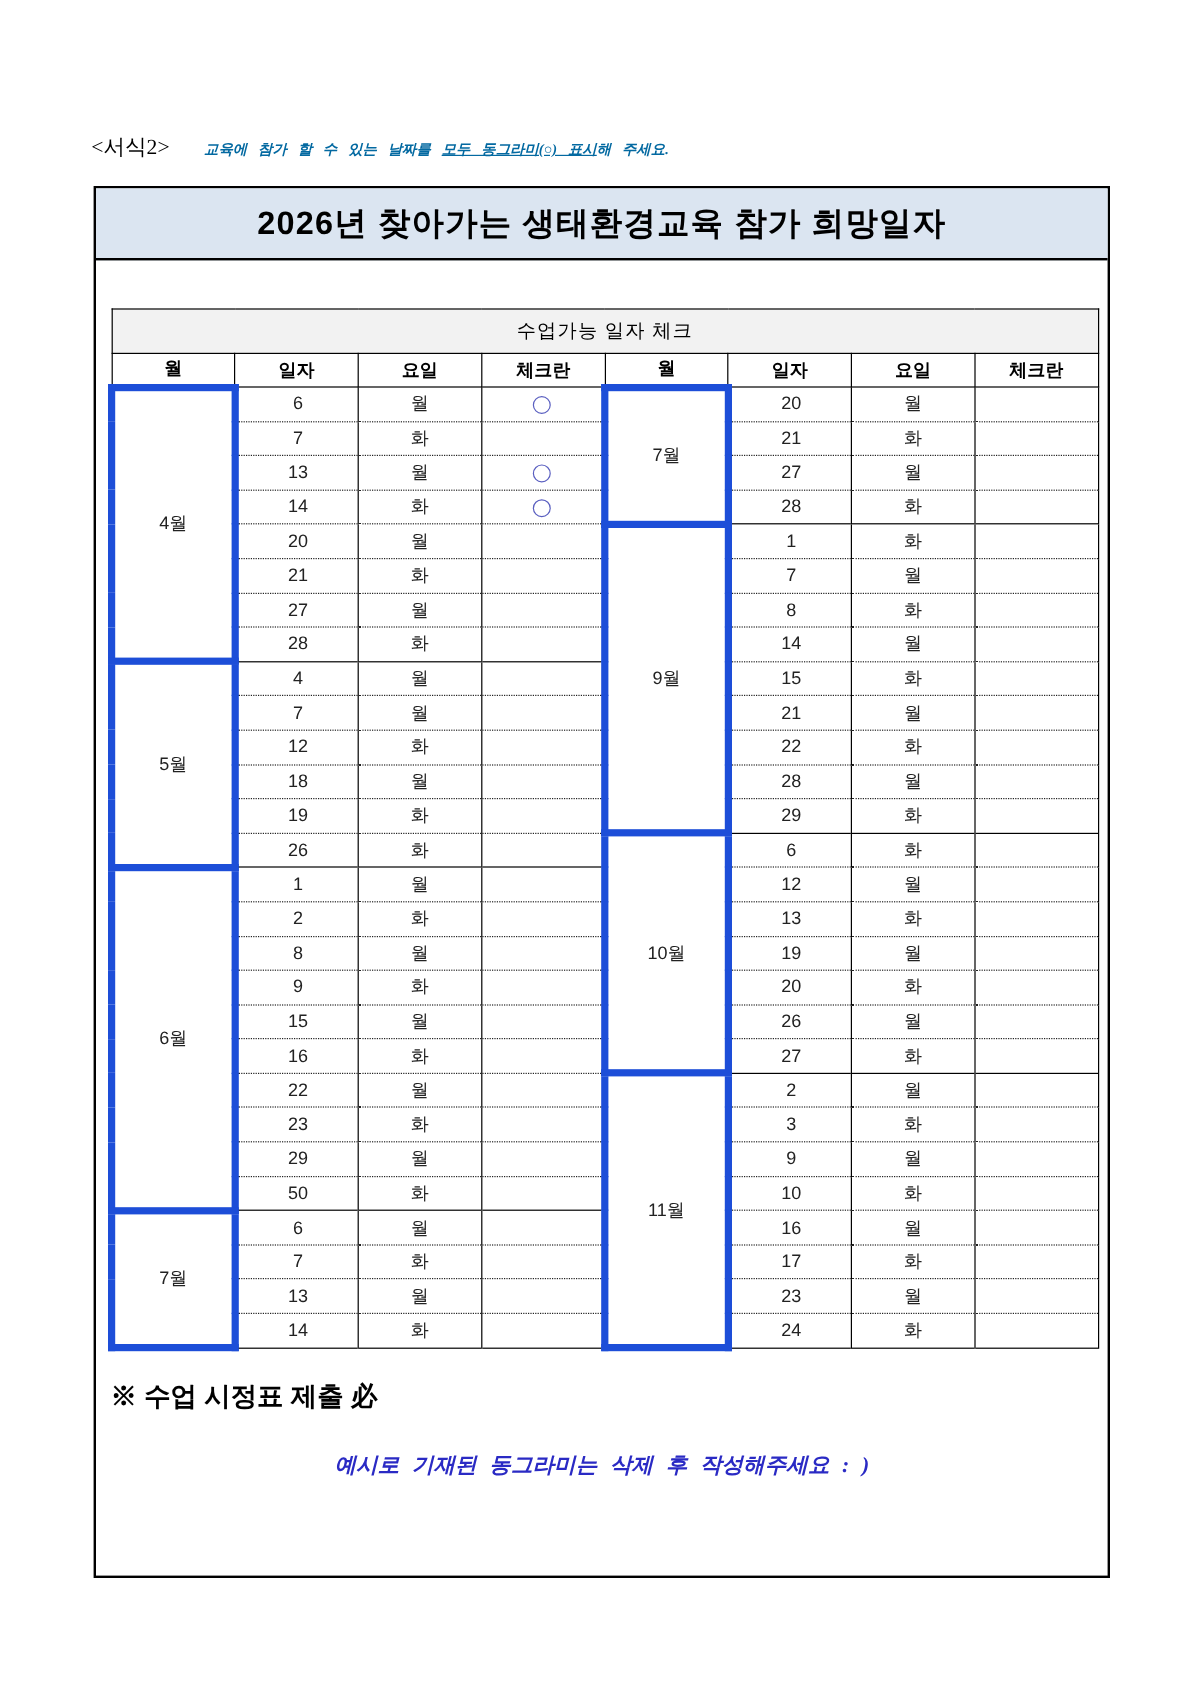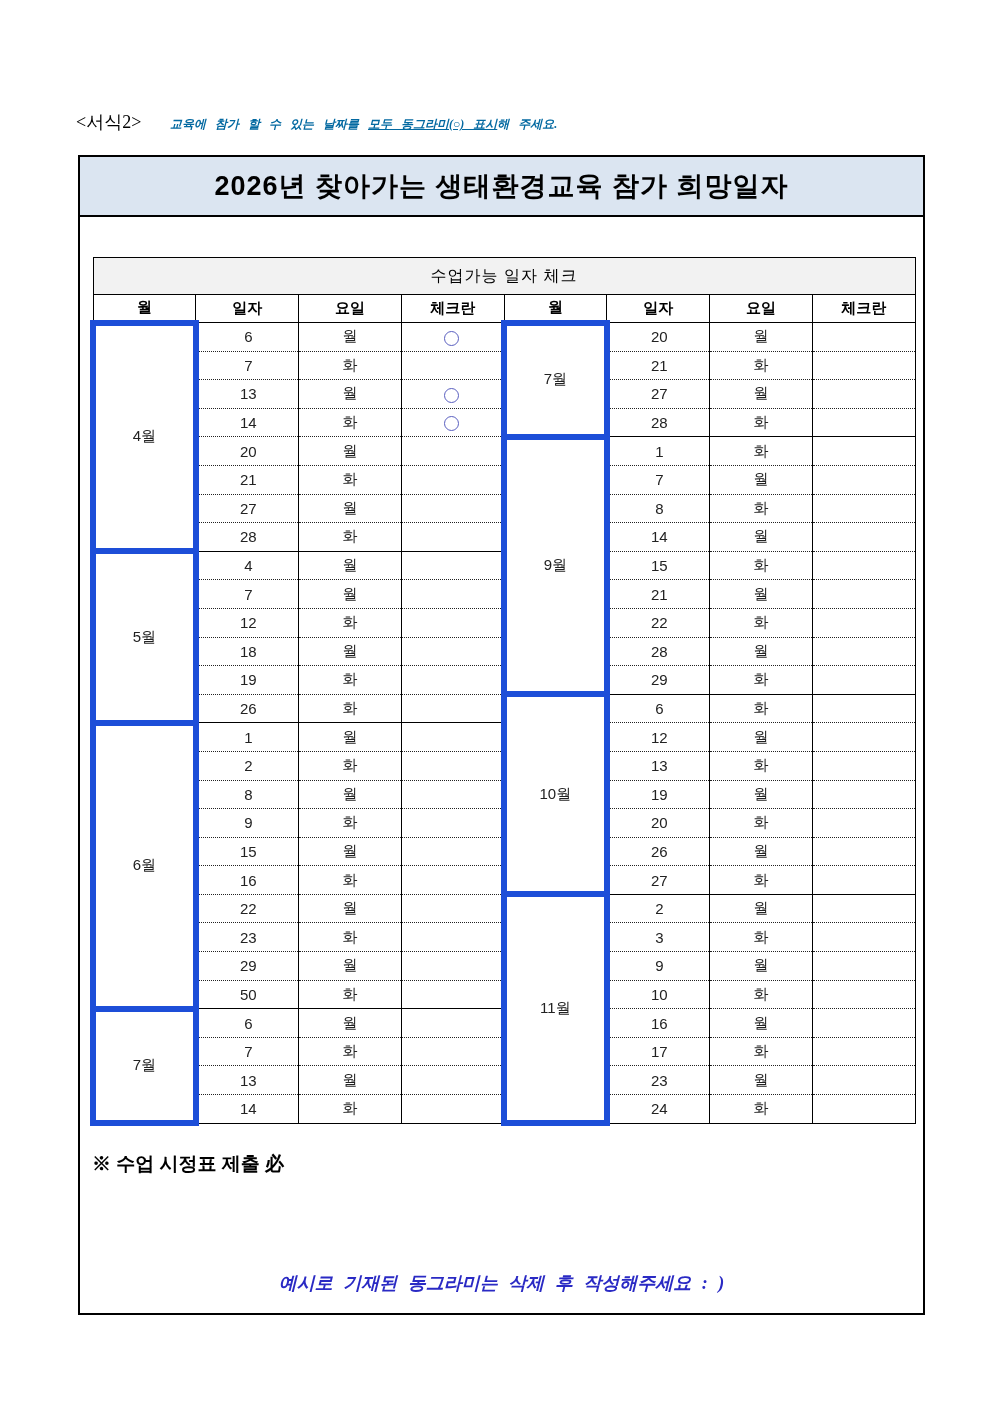--- a/index.html
+++ b/index.html
@@ -64,26 +64,26 @@
   td.data.dotted { border-top:1px dotted #222; }
   td.data.solid  { border-top:1px solid #000; }
 
   .circle-mark {
     display:inline-block; width:15px; height:15px;
     border:1.6px solid #5a5fc0; border-radius:50%;
     vertical-align:middle;
   }
 
   
-  .notes { margin:22px 0 0 12px; font-size:19px; line-height:31px; }
+  .notes { margin:22px 0 0 12px; font-size:22px; line-height:31px; }
   .note-bold { font-weight:bold; }
   .note .u2 { text-decoration:underline; }
 
   .footer-note {
-    margin-top:92px; text-align:center;
+    margin-top:30px; text-align:center;
     color:#2a2ac4; font-style:italic; font-weight:600;
     font-family:"Liberation Serif", serif;
     font-size:18px; word-spacing:6px;
   }
 </style>
 </head>
 <body>
 
 <div class="instruction">
   <span class="form-label">&lt;서식2&gt;</span>

